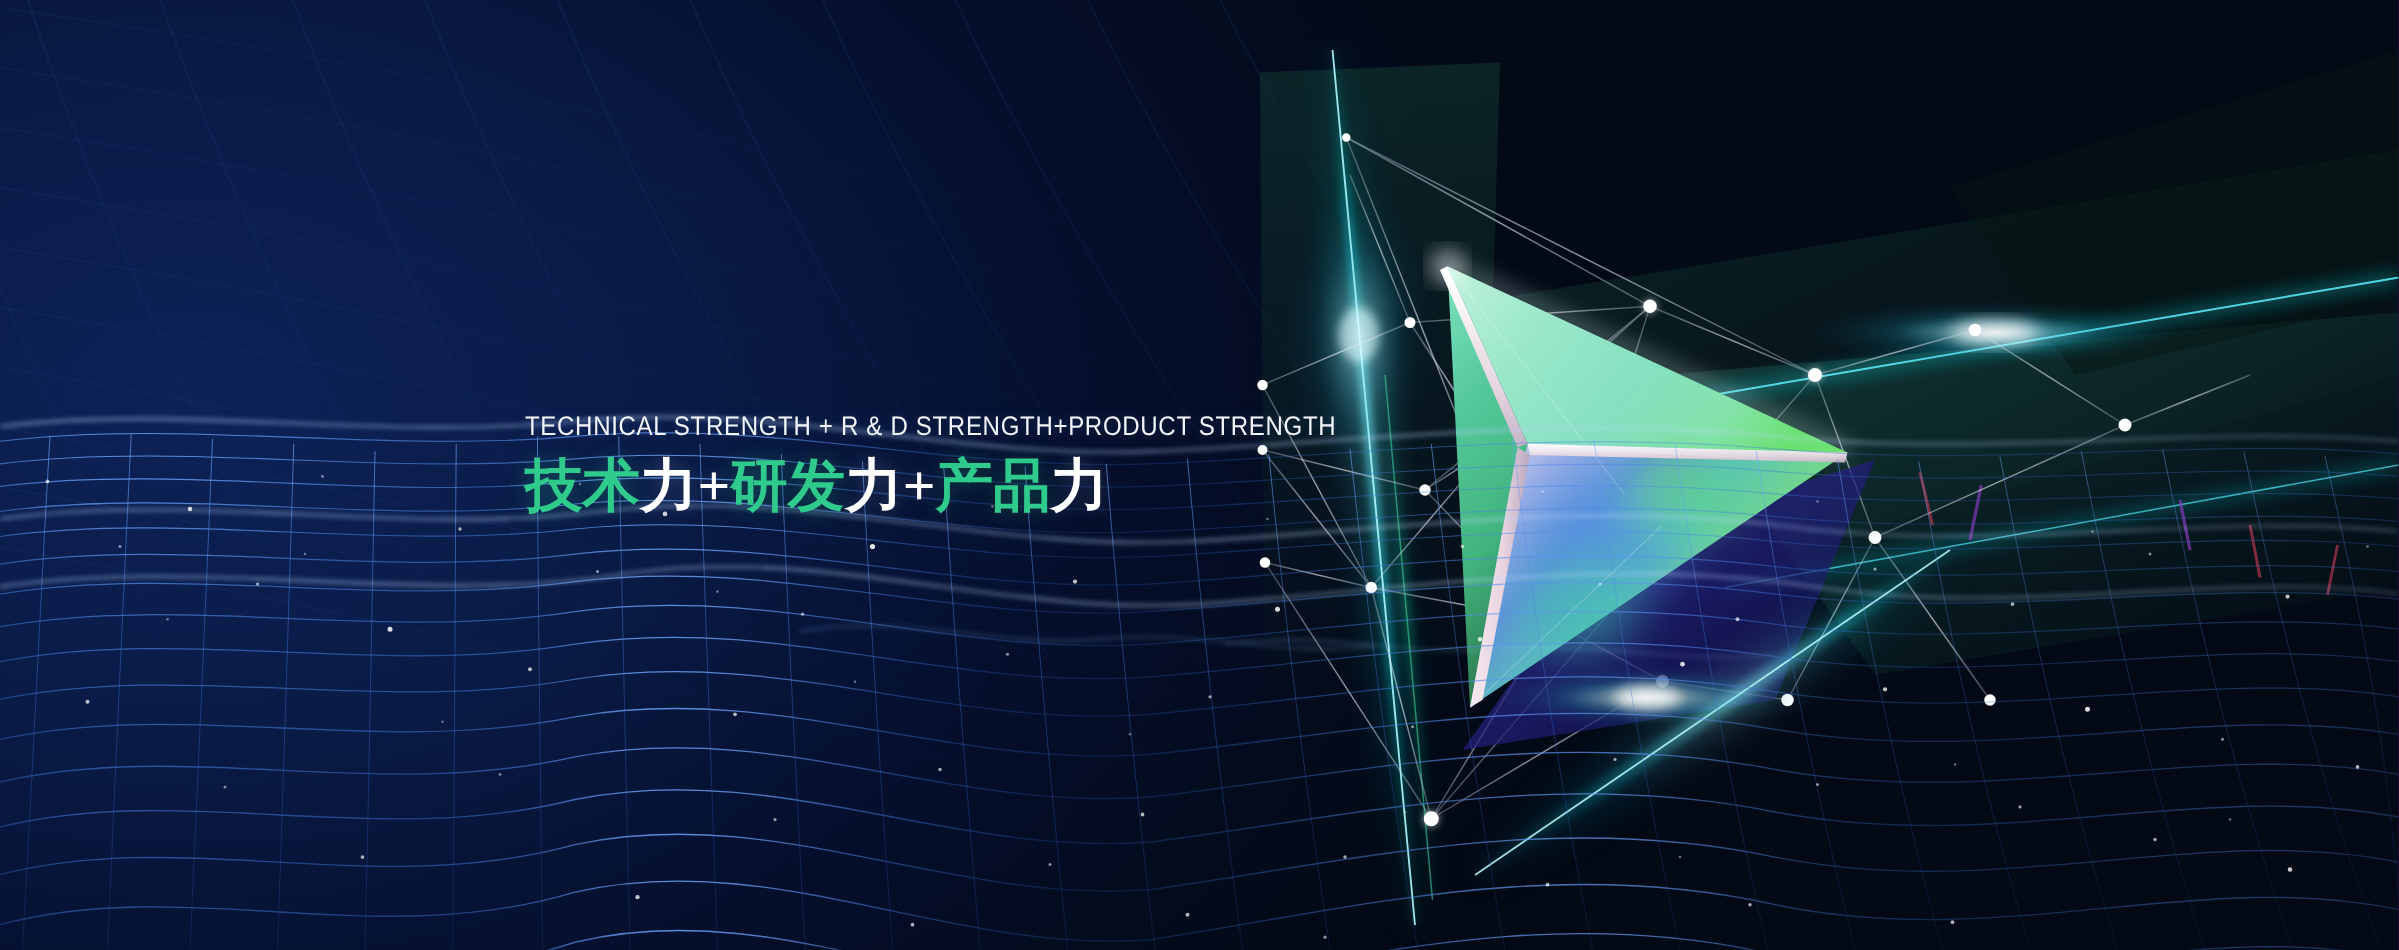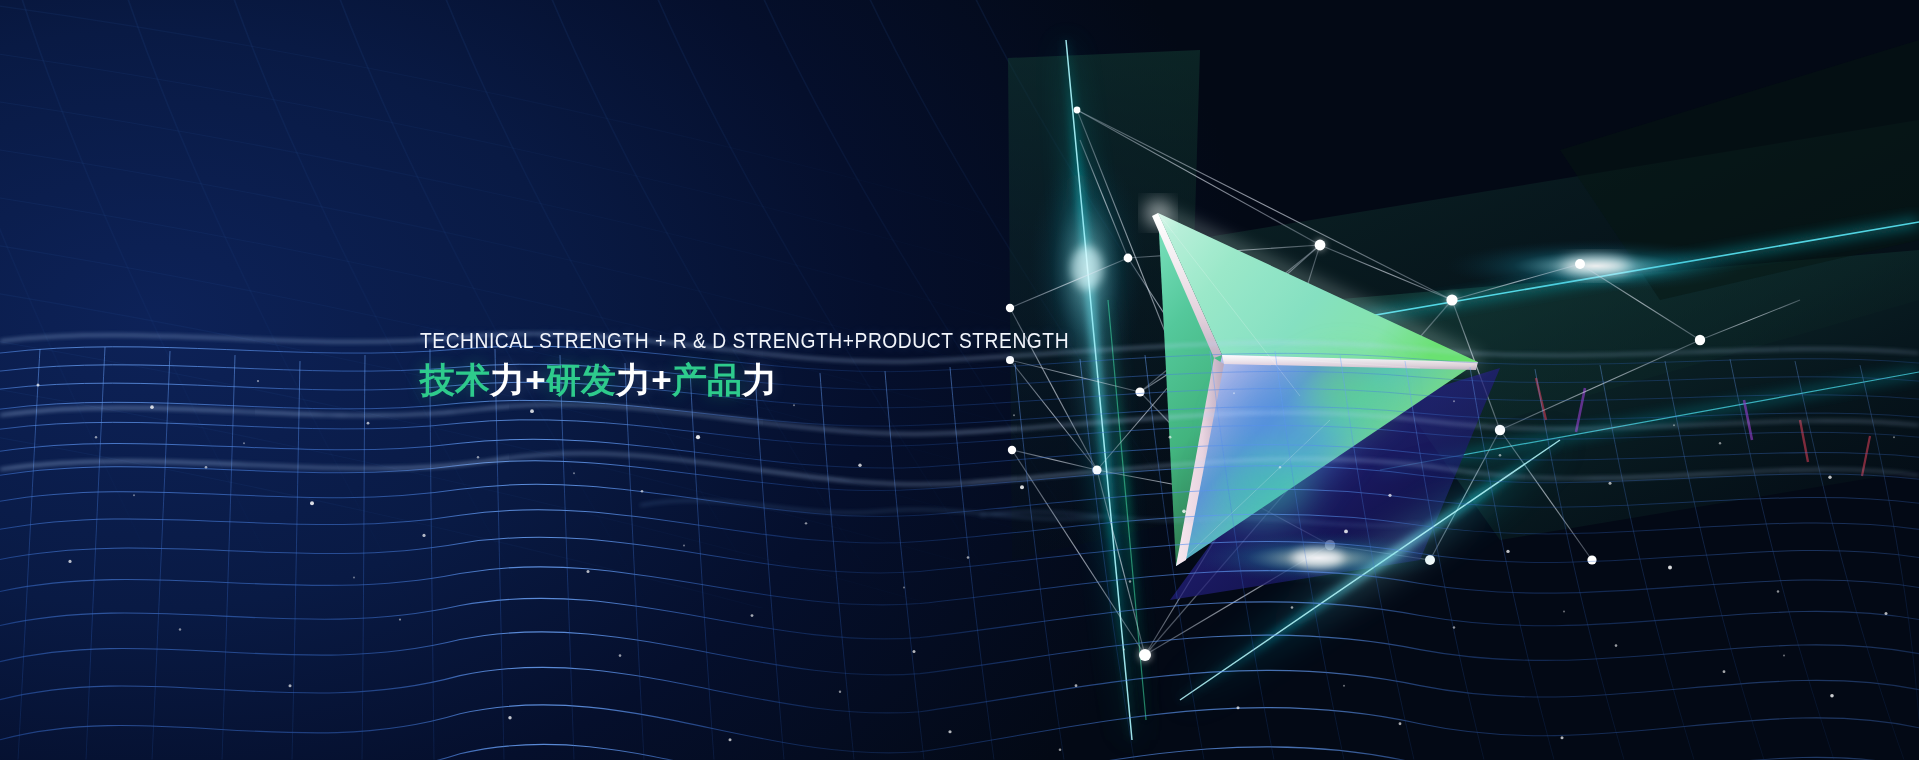--- a/index.html
+++ b/index.html
@@ -52,26 +52,26 @@
     line-height:1;
     color:#f2f5fb;
     font-family:"Liberation Sans Narrow","Liberation Sans",sans-serif;
     transform:scaleX(.895);
     transform-origin:left center;
     white-space:nowrap;
     text-shadow:0 0 10px rgba(120,170,255,.22);
   }
   .headline{
     margin-top:12px;
-    font-size:35px;
+    font-size:46px;
     font-weight:bold;
     line-height:1.06;
     white-space:nowrap;
     letter-spacing:0px;
-    font-family:Liberation Mono, monospace;
+    font-family:Liberation Serif, serif;
   }
   .headline .g{ color:#2ecb8c; text-shadow:0 0 16px rgba(46,203,140,.30); }
   .headline .w{ color:#ffffff; text-shadow:0 0 14px rgba(190,215,255,.22); }
 </style>
 </head>
 <body>
 
 <div class="banner">
 
   <div class="bg-base"></div>

